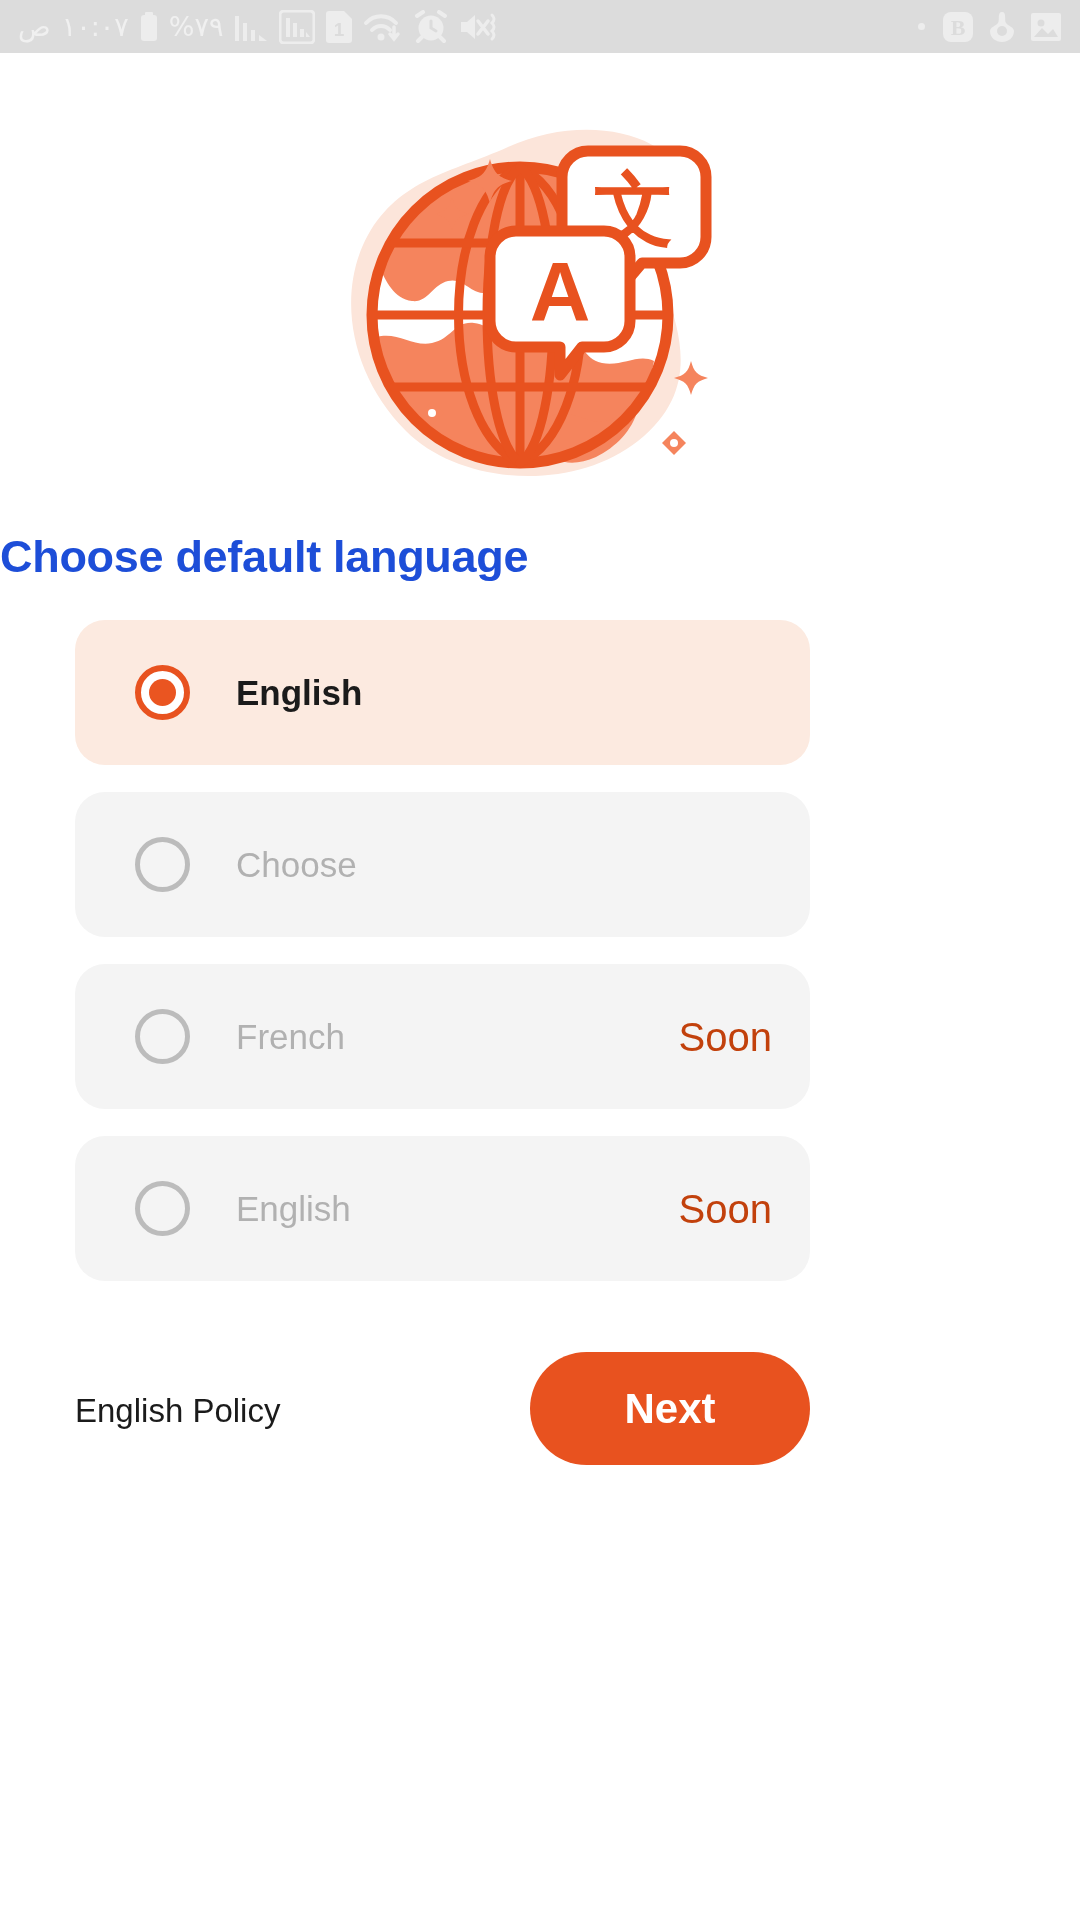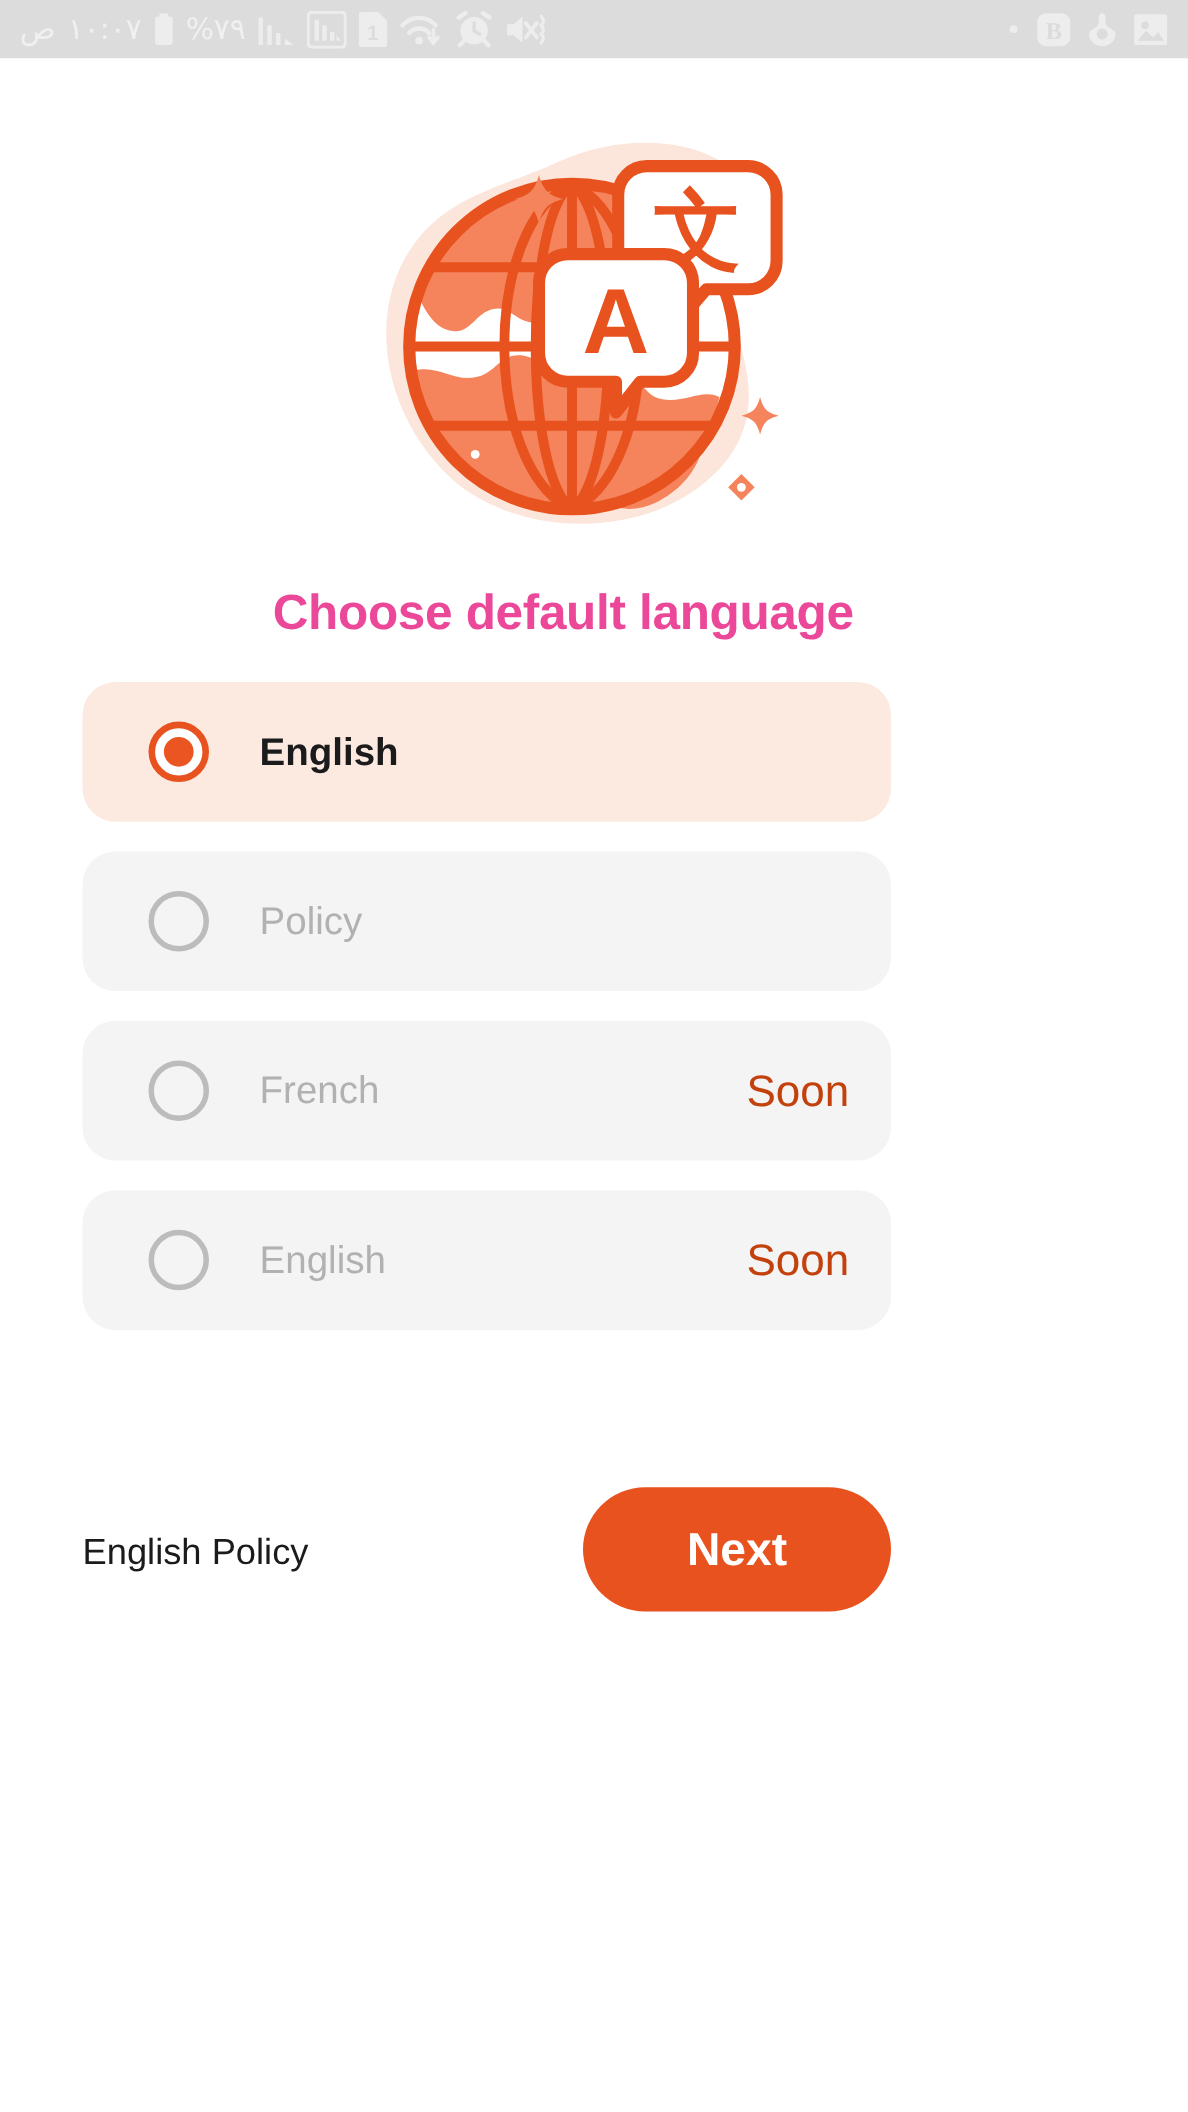--- a/index.html
+++ b/index.html
@@ -77,38 +77,38 @@
     justify-content: center;
   }
   .hero svg { display: block; }
 
   
   .page-title {
     position: absolute;
     top: 531px;
     left: 0;
     width: 1024px;
-    text-align: center;
+    text-align: left;
     font-size: 45px;
     font-weight: bold;
-    color: #ec4899;
+    color: #1d4ed8;
     letter-spacing: -0.3px;
     font-family: "Liberation Sans", sans-serif;
   }
 
   
   .options {
     position: absolute;
     top: 620px;
     left: 75px;
     width: 735px;
   }
   .opt-card {
     position: relative;
-    height: 127px;
+    height: 145px;
     border-radius: 30px;
     margin-bottom: 27px;
     display: flex;
     align-items: center;
     padding: 0 38px 0 60px;
   }
   .opt-card.selected { background: #fceae0; }
   .opt-card.disabled { background: #f4f4f4; }
 
   .radio {
@@ -355,21 +355,21 @@
   <div class="options">
 
     <div class="opt-card selected">
       <span class="radio on"></span>
       <span class="opt-label">English</span>
       <span class="opt-badge"></span>
     </div>
 
     <div class="opt-card disabled">
       <span class="radio off"></span>
-      <span class="opt-label">Policy</span>
+      <span class="opt-label">Choose</span>
       <span class="opt-badge"></span>
     </div>
 
     <div class="opt-card disabled">
       <span class="radio off"></span>
       <span class="opt-label">French</span>
       <span class="opt-badge">Soon</span>
     </div>
 
     <div class="opt-card disabled">

